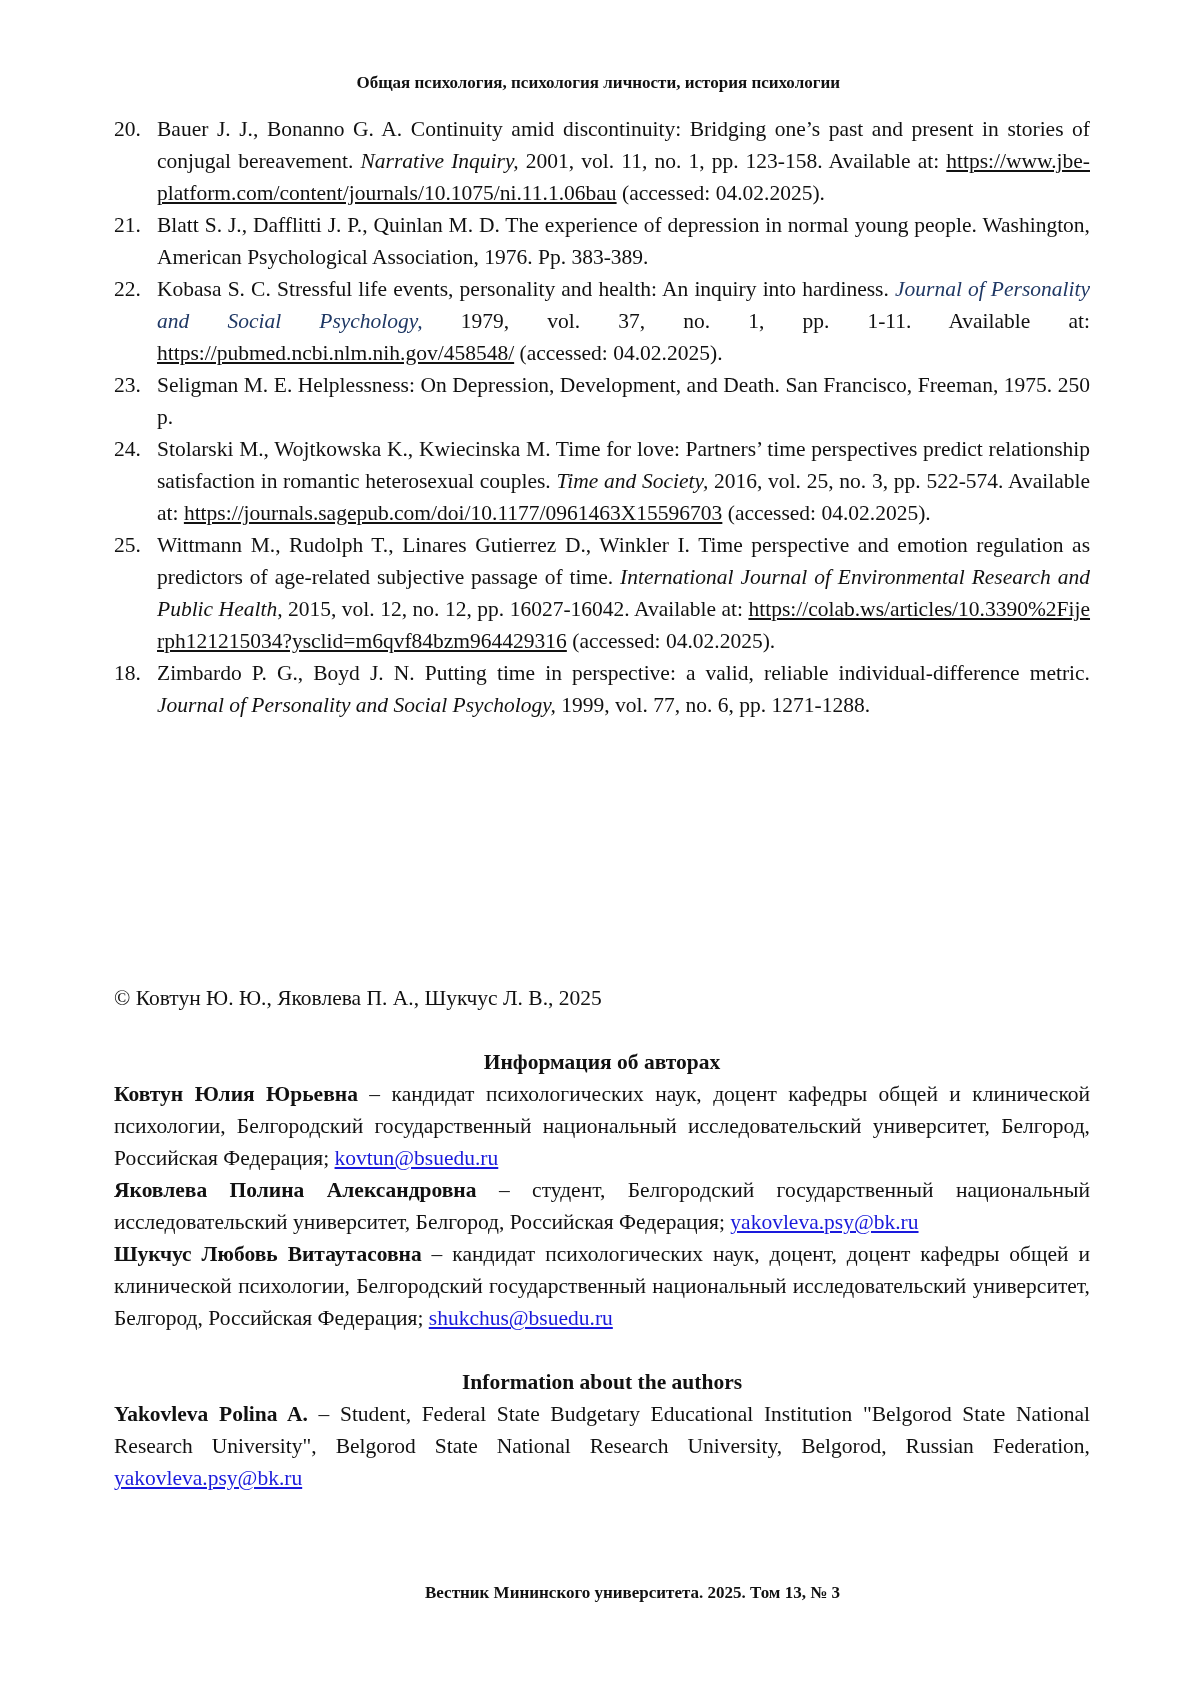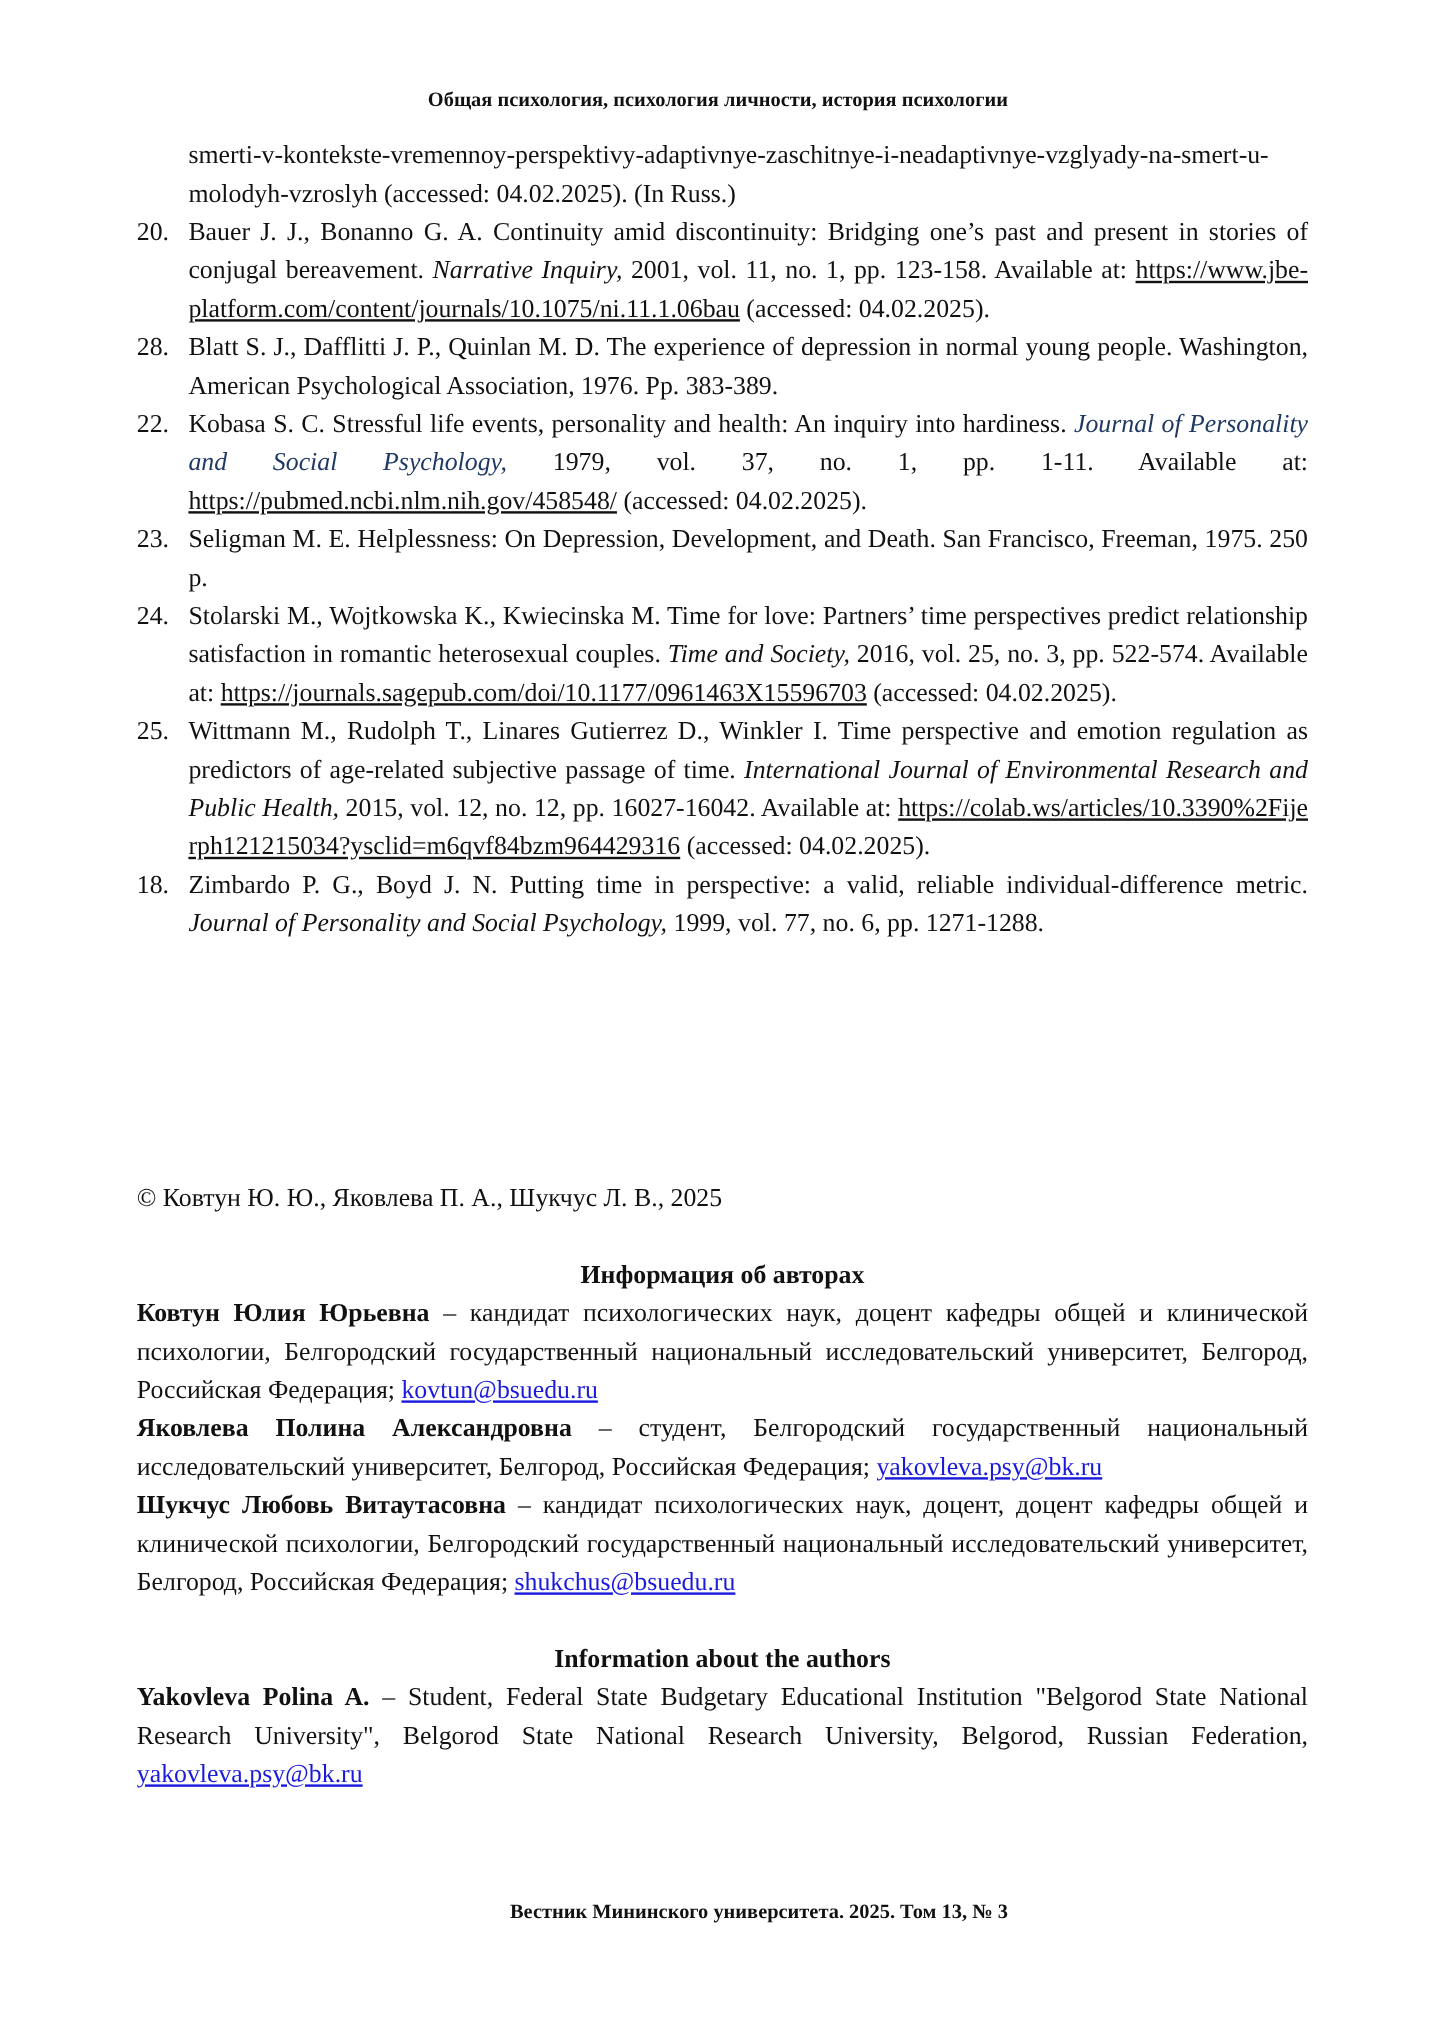--- a/index.html
+++ b/index.html
@@ -39,34 +39,31 @@
   .author-p b { font-weight: bold; }
 </style>
 </head>
 <body>
 
 <div class="page">
 
   <div class="running-header">Общая психология, психология личности, история психологии</div>
 
   <div class="refs">
-    <div class="cont ref-continuation" style="text-align:left;">
-      <span>smerti-v-kontekste-vremennoy-perspektivy-adaptivnye-zaschitnye-i-neadaptivnye-vzglyady-na-smert-u-molodyh-vzroslyh (accessed: 04.02.2025). (In Russ.)</span>
-    </div>
 
 
     <div class="ref">
       <span class="num">20.</span>
       <span class="body">
         <span>Bauer J. J., Bonanno G. A. Continuity amid discontinuity: Bridging one’s past and present in stories of conjugal bereavement. </span><span class="journal">Narrative Inquiry,</span><span> 2001, vol. 11, no. 1, pp. 123-158. Available at: </span><a class="url" href="#">https://www.jbe-platform.com/content/journals/10.1075/ni.11.1.06bau</a><span> (accessed: 04.02.2025).</span>
       </span>
     </div>
 
     <div class="ref">
-      <span class="num">28.</span>
+      <span class="num">21.</span>
       <span class="body">
         <span>Blatt S. J., Dafflitti J. P., Quinlan M. D. The experience of depression in normal young people. Washington, American Psychological Association, 1976. Pp. 383-389.</span>
       </span>
     </div>
 
     <div class="ref">
       <span class="num">22.</span>
       <span class="body">
         <span>Kobasa S. C. Stressful life events, personality and health: An inquiry into hardiness. </span><span class="journal navy">Journal of Personality and Social Psychology,</span><span> 1979, vol. 37, no. 1, pp. 1-11. Available at: </span><a class="url" href="#">https://pubmed.ncbi.nlm.nih.gov/458548/</a><span> (accessed: 04.02.2025).</span>
       </span>

